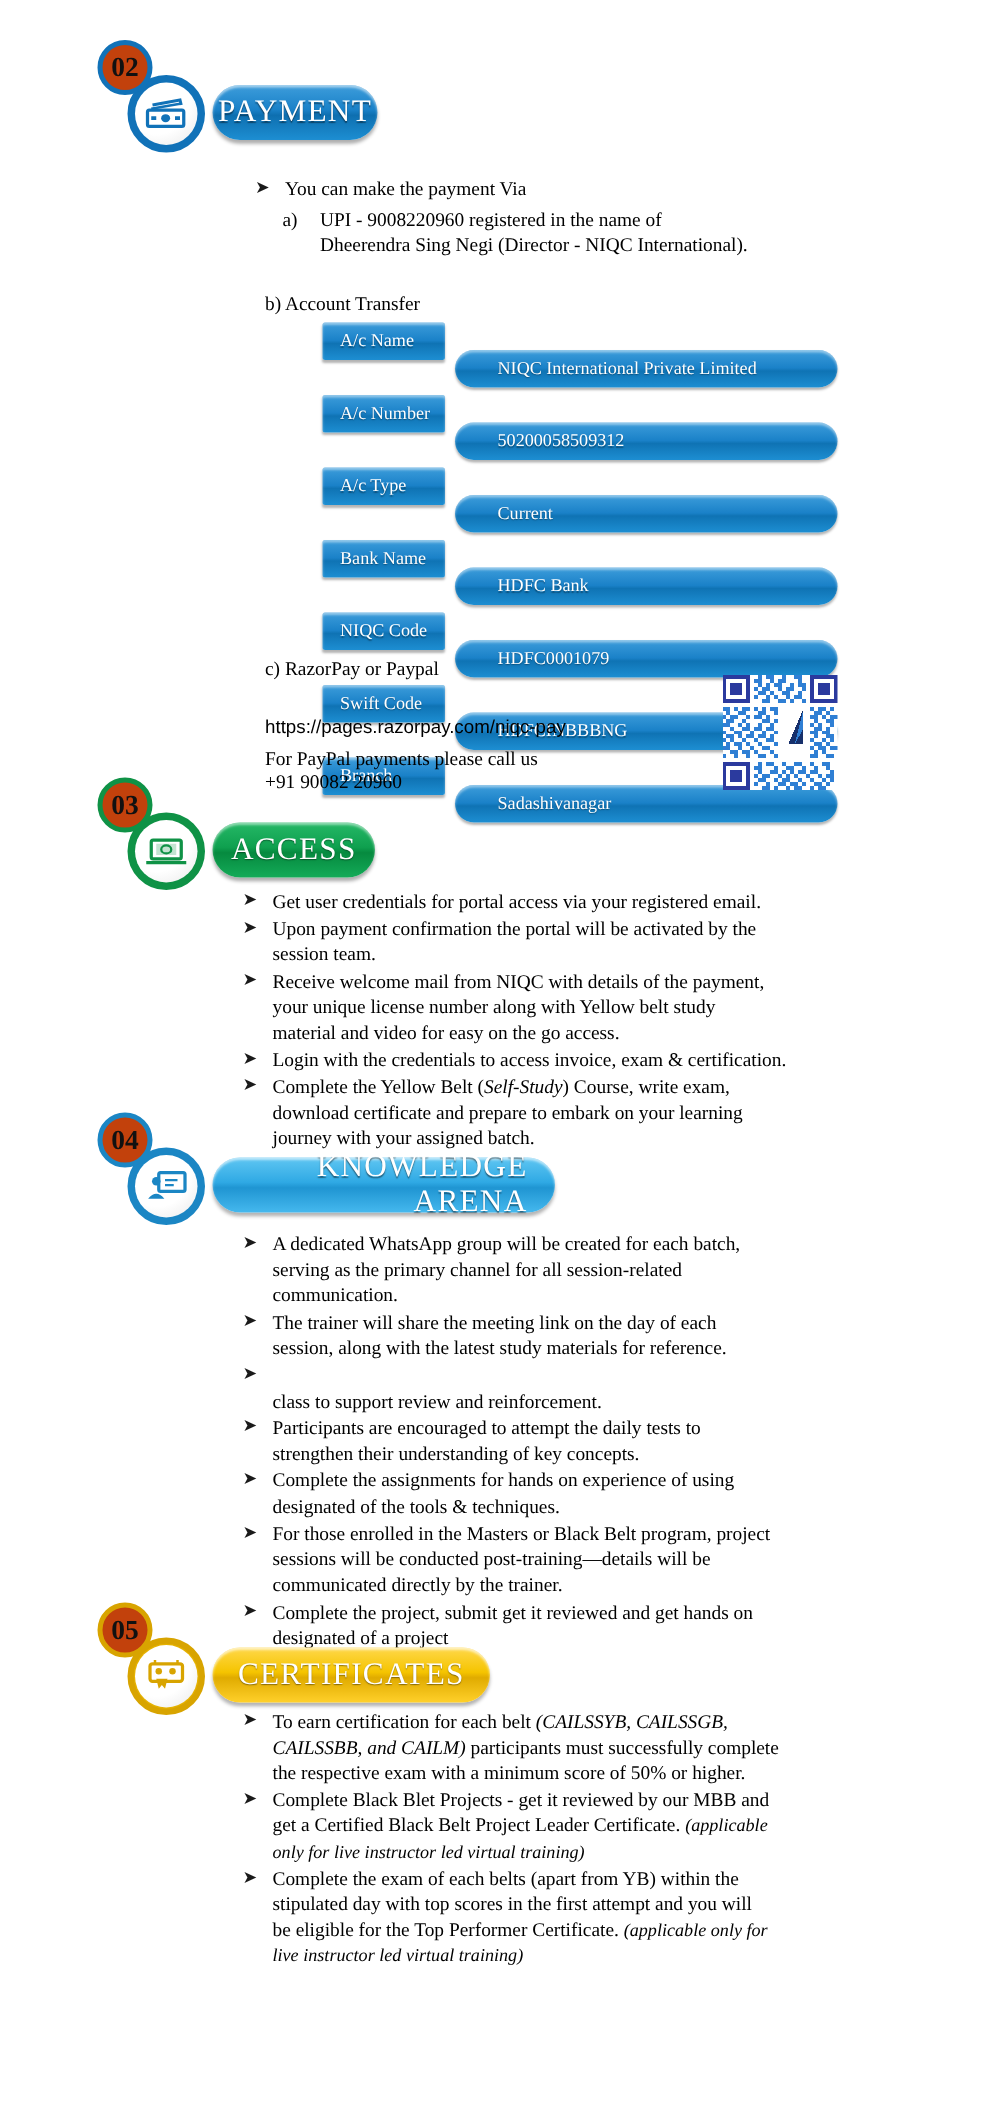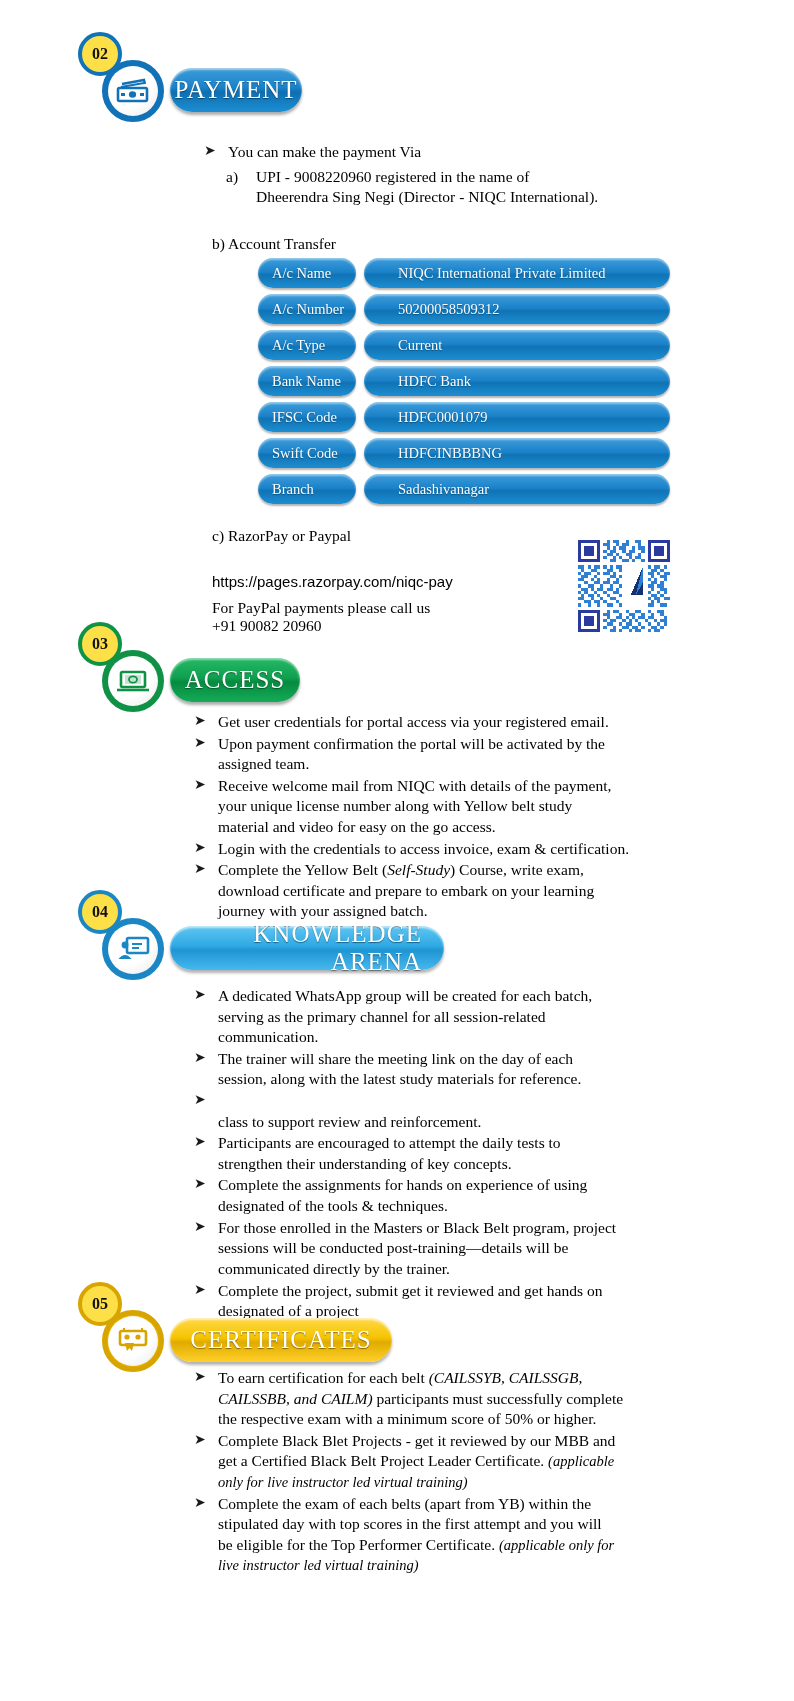--- a/index.html
+++ b/index.html
@@ -11,24 +11,24 @@
     position:relative;
     overflow:hidden;
   }
   .page { position:relative; width:794px; height:1701px; }
 
   
   .sec-head { position:relative; height:72px; }
   .num-badge{
     position:absolute; left:0; top:0;
     width:44px; height:44px; border-radius:50%;
-    background:#fde047;
+    background:#c2410c;
     display:flex; align-items:center; justify-content:center;
     font-family:"Liberation Serif", serif;
-    font-weight:bold; font-size:16px; color:#000;
+    font-weight:bold; font-size:22px; color:#000;
     box-sizing:border-box;
     z-index:3;
   }
   .icon-circle{
     position:absolute; left:24px; top:28px;
     width:62px; height:62px; border-radius:50%;
     display:flex; align-items:center; justify-content:center;
     box-sizing:border-box;
     z-index:2;
   }
@@ -92,36 +92,37 @@
   }
   .sub-a{ padding-left:66px; position:relative; }
   .sub-a .lbl{ position:absolute; left:36px; }
   .ital{ font-style:italic; }
   .small-ital{ font-style:italic; font-size:14.5px; }
 
   
   .bank{ position:absolute; left:258px; top:258px; }
   .bank-row{ display:flex; gap:8px; margin-bottom:6px; }
   .cap{
-    width:98px; height:30px; border-radius:15px;
+    width:98px; height:30px; border-radius:2px;
     display:flex; align-items:center; padding-left:14px;
     color:#ffffff; font-size:14.5px;
     background:linear-gradient(180deg,#3d9ddb 0%,#1a81c8 48%,#0f73b4 56%,#1d8ed2 100%);
     box-shadow:inset 0 2px 2px rgba(255,255,255,.45), 0 2px 2px rgba(0,0,0,.3);
     box-sizing:border-box;
     text-shadow:0 1px 1px rgba(0,0,0,.35);
   }
   .val{
     width:306px; height:30px; border-radius:15px;
     display:flex; align-items:center; padding-left:34px;
     color:#ffffff; font-size:14.5px;
     background:linear-gradient(180deg,#3d9ddb 0%,#1a81c8 48%,#0f73b4 56%,#1d8ed2 100%);
     box-shadow:inset 0 2px 2px rgba(255,255,255,.45), 0 2px 2px rgba(0,0,0,.3);
     box-sizing:border-box;
     text-shadow:0 1px 1px rgba(0,0,0,.35);
+    margin-top:22px;
   }
   .sans{ font-family:"Liberation Sans", sans-serif; font-size:15px;margin-top:12px; }
 
   .qr{ position:absolute; left:578px; top:540px; width:92px; height:92px; }
 </style>
 </head>
 <body>
 
 <div class="page">
 
@@ -168,21 +169,21 @@
     </div>
     <div class="bank-row">
       <div class="cap">A/c Type</div>
       <div class="val">Current</div>
     </div>
     <div class="bank-row">
       <div class="cap">Bank Name</div>
       <div class="val">HDFC Bank</div>
     </div>
     <div class="bank-row">
-      <div class="cap">IFSC Code</div>
+      <div class="cap">NIQC Code</div>
       <div class="val">HDFC0001079</div>
     </div>
     <div class="bank-row">
       <div class="cap">Swift Code</div>
       <div class="val">HDFCINBBBNG</div>
     </div>
     <div class="bank-row">
       <div class="cap">Branch</div>
       <div class="val">Sadashivanagar</div>
     </div>
@@ -399,21 +400,21 @@
       </div>
     </div>
     <div class="pill" style="left:92px; width:130px;">ACCESS</div>
   </div>
 
   <div class="txt" style="position:absolute; left:180px; top:712px; width:540px;">
     <ul class="bullets">
       <li><span class="arw">➤</span><span>Get user credentials for portal access via your registered email.</span></li>
       <li><span class="arw">➤</span>
         <span>Upon payment confirmation the portal will be activated by the</span><br>
-        <span>assigned team.</span>
+        <span>session team.</span>
       </li>
       <li><span class="arw">➤</span>
         <span>Receive welcome mail from NIQC with details of the payment,</span><br>
         <span>your unique license number along with Yellow belt study</span><br>
         <span>material and video for easy on the go access.</span>
       </li>
       <li><span class="arw">➤</span><span>Login with the credentials to access invoice, exam &amp; certification.</span></li>
       <li><span class="arw">➤</span>
         <span>Complete the Yellow Belt (</span><span class="ital">Self-Study</span><span>) Course, write exam,</span><br>
         <span>download certificate and prepare to embark on your learning</span><br>

